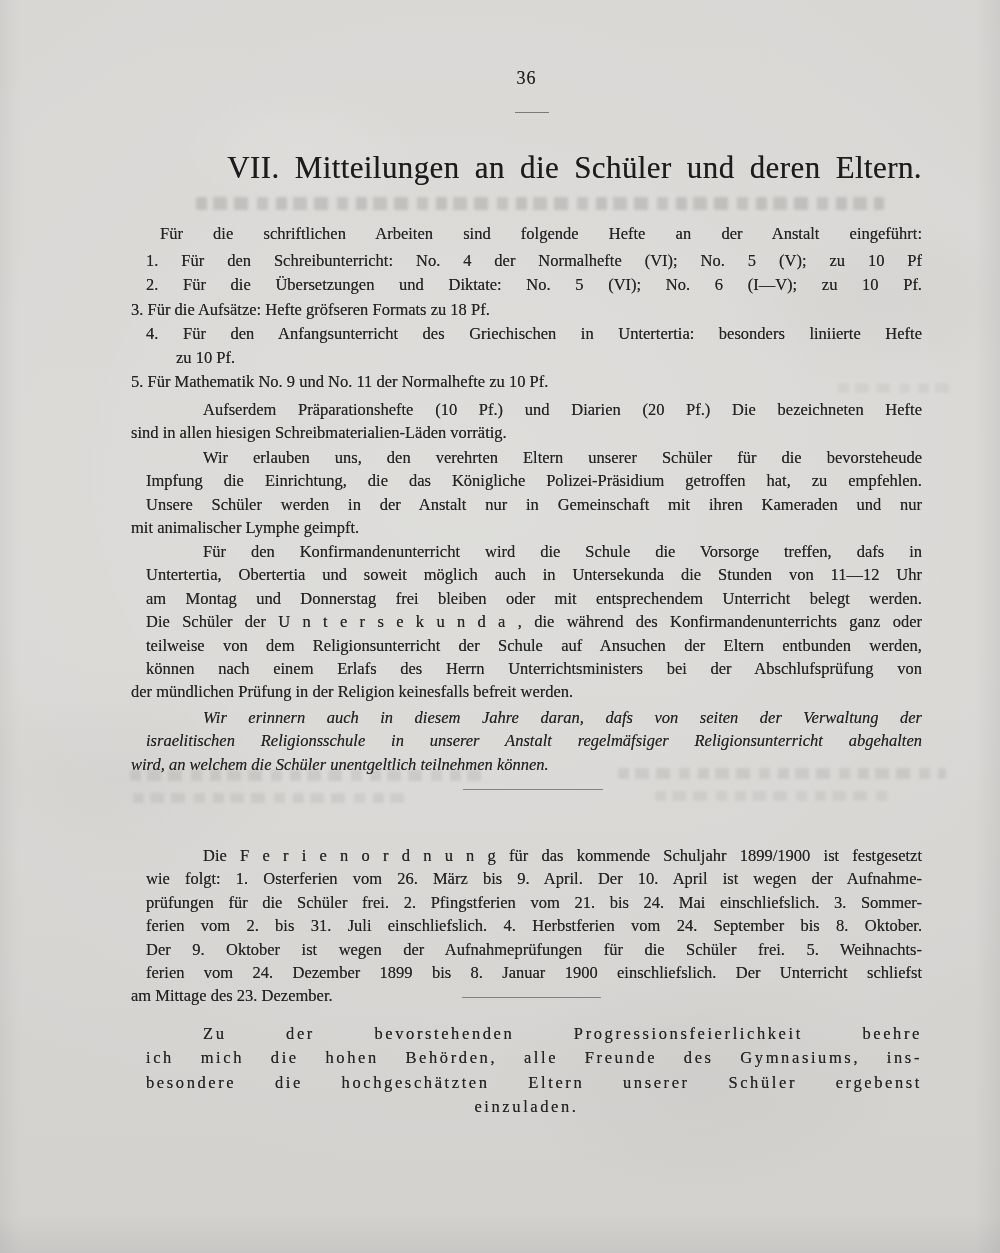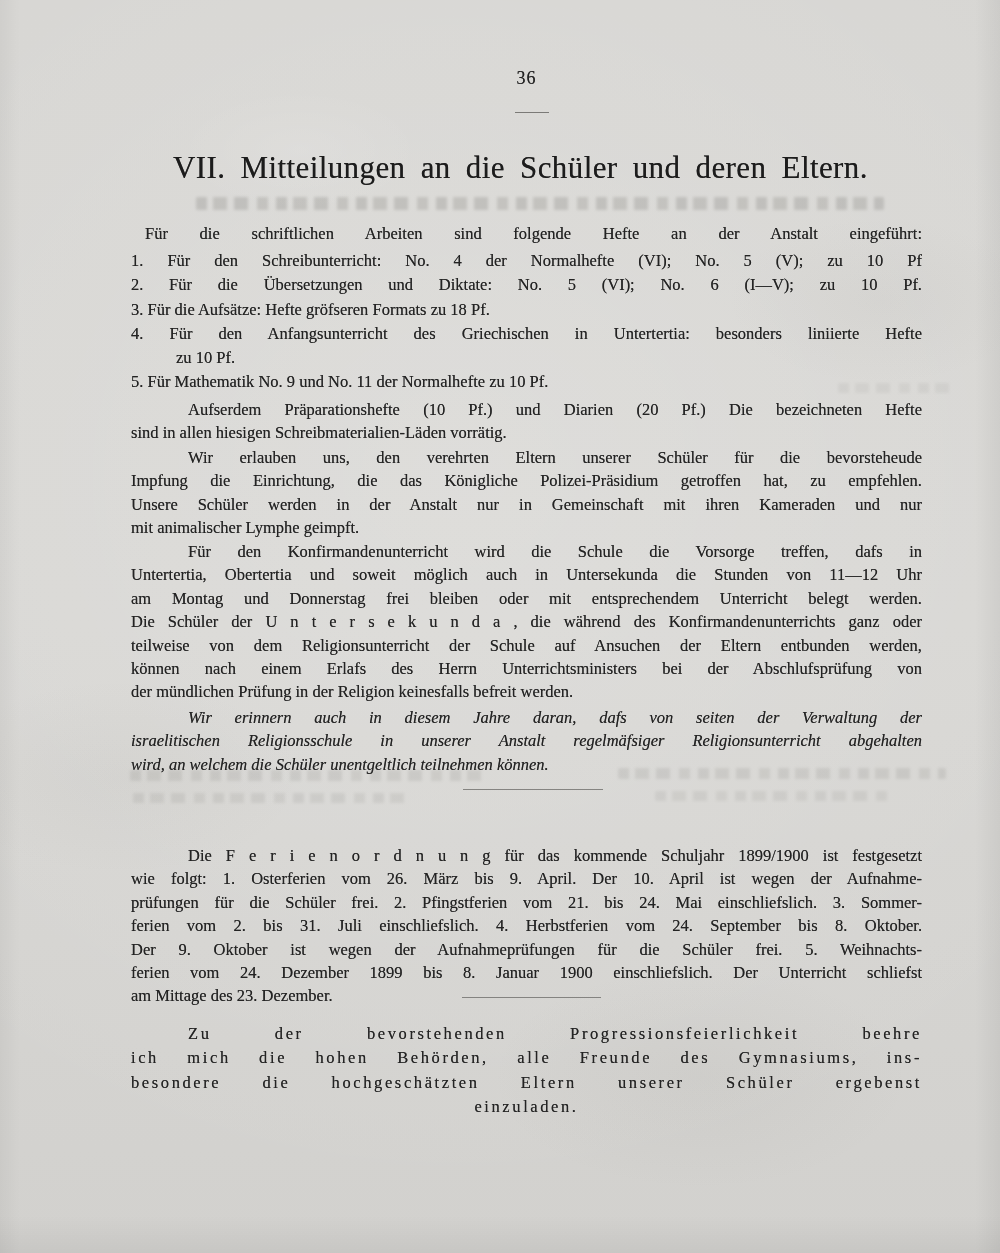--- a/index.html
+++ b/index.html
@@ -21,30 +21,30 @@
       radial-gradient(300px 160px at 70% 86%, rgba(110,108,102,0.06), transparent 70%),
       radial-gradient(180px 90px at 30% 12%, rgba(255,255,255,0.10), transparent 70%),
       linear-gradient(270deg, rgba(0,0,0,0.05), rgba(0,0,0,0) 2.5%),
       linear-gradient(90deg, rgba(0,0,0,0.04), rgba(0,0,0,0) 2%),
       linear-gradient(0deg, rgba(0,0,0,0.05), rgba(0,0,0,0) 3%);
   }
 
   .blk { position:absolute; left:131px; width:791px; }
   .ln  { font-size:16.5px; line-height:23.4px; white-space:normal;
          text-shadow: 0 0 .5px rgba(35,35,35,.65); }
-  .j   { text-align: justify; text-align-last: justify; }
+  .j   { text-align: justify; text-align-last: justify; margin-left: 15px; }
   .ind { text-indent: 57px; }
   .cont{ padding-left: 45px; }
 
   .pagenum { top:68px; text-align:center; font-size:18px; letter-spacing:1px;
              text-shadow:0 0 .5px rgba(35,35,35,.65); }
   .num-rule { position:absolute; left:515px; top:112px; width:34px; height:0;
               border-top:1px solid #7b7a77; }
 
-  .title { top:150px; padding-left:42px; text-align:left; font-size:31px;
+  .title { top:150px; padding-left:42px; text-align:right; font-size:31px;
            color:#1c1c1c; word-spacing:7px; letter-spacing:.4px;
            text-shadow:0 0 .6px rgba(25,25,25,.7); }
 
   .intro { top:222px; }
   .intro .ln { text-indent:14px; }
 
   .hefte { top:249px; }
   .hefte .ln { line-height:24.3px; }
 
   .p-materialien   { top:398px; }

